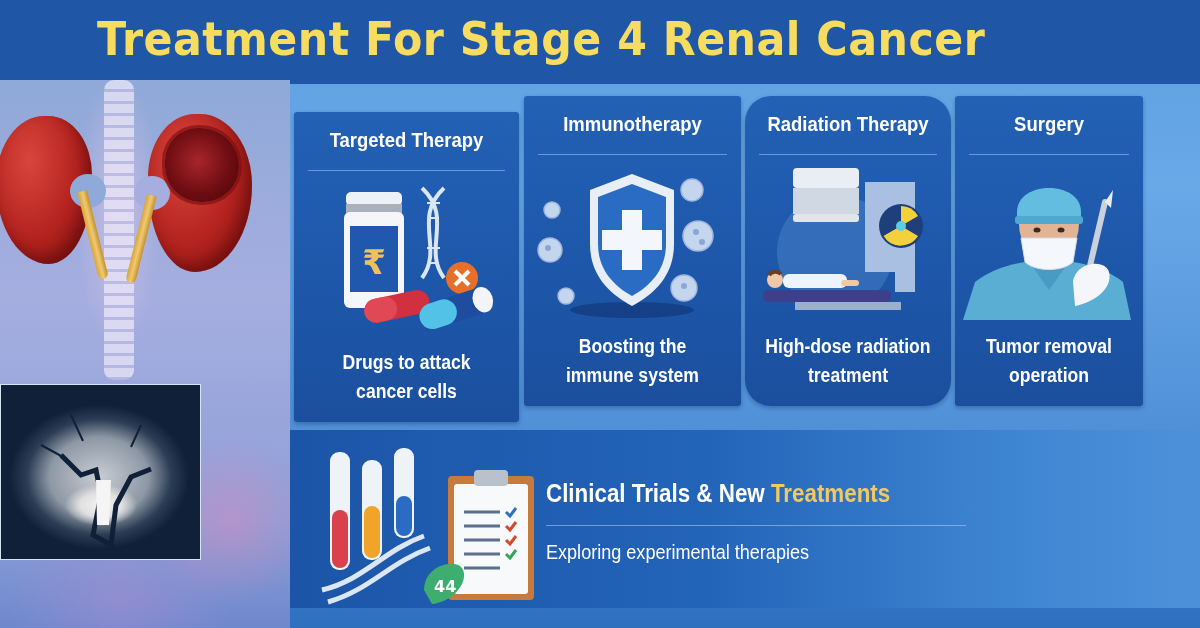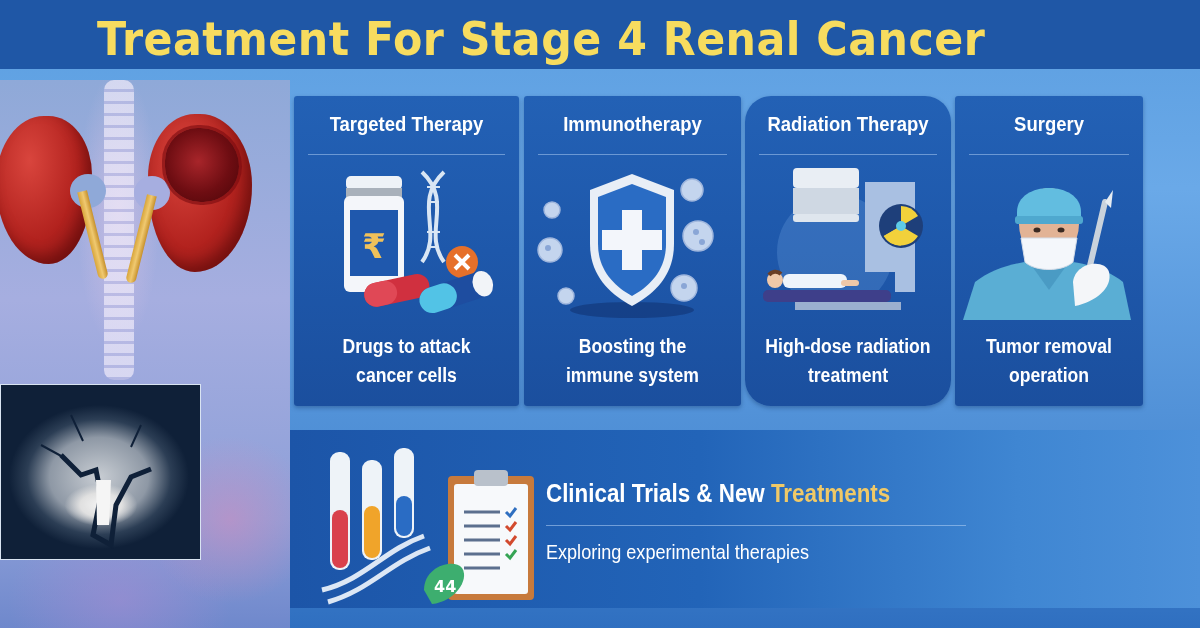--- a/index.html
+++ b/index.html
@@ -3,21 +3,21 @@
 <meta charset="utf-8">
 <style>
   * { box-sizing: border-box; margin: 0; padding: 0; }
   html, body { width: 1200px; height: 628px; overflow: hidden; }
   body {
     position: relative;
     font-family: "Liberation Sans", "DejaVu Sans", sans-serif;
     background: linear-gradient(180deg, #5b9ee0 0%, #6aa9e8 30%, #4f8fd6 70%, #2f6fc0 100%);
   }
   .header {
-    position: absolute; left: 0; top: 0; width: 1200px; height: 69px;
+    position: absolute; left: 0; top: 0; width: 1200px; height: 84px;
     background: #1f57a6;
   }
   .title {
     position: absolute; left: 97px; top: 12px;
     font-family: "DejaVu Sans", sans-serif;
     font-weight: bold; font-size: 46px; letter-spacing: 0.5px;
     color: #f7dc5f; white-space: nowrap;
     transform: scaleX(0.93); transform-origin: left center;
   }
   
@@ -128,21 +128,21 @@
   <div class="ureter r"></div>
   <div class="scan">
     <svg width="198" height="172" viewBox="0 0 198 172">
       <path d="M60 70 L80 90 L95 85 L100 110 L92 150 L110 160 L115 120 L130 92 L150 84" stroke="#0f2038" stroke-width="5" fill="none"></path>
       <path d="M40 60 L62 72 M140 40 L130 62 M70 30 L82 56" stroke="#0f2038" stroke-width="2" fill="none"></path>
       <path d="M95 95 L110 95 L108 140 L96 140 Z" fill="#f5f5f5"></path>
     </svg>
   </div>
 </div>
 
-<div class="card" style="left:294px;width:225px;">
+<div class="card" style="left:294px;width:225px;margin-top:16px;">
   <div class="card-title">Targeted Therapy</div>
   <div class="card-divider"></div>
   <div class="card-icon">
     <svg width="225" height="164" viewBox="0 0 225 164">
       <rect x="52" y="14" width="56" height="14" rx="5" fill="#eef2f7"></rect>
       <rect x="52" y="26" width="56" height="10" fill="#a9b1bb"></rect>
       <rect x="50" y="34" width="60" height="96" rx="6" fill="#f4f6fa"></rect>
       <rect x="56" y="48" width="48" height="66" fill="#1f58ad"></rect>
       <text x="80" y="96" text-anchor="middle" font-size="34" font-weight="bold" fill="#f0c15a" font-family="DejaVu Sans, sans-serif">₹</text>
       <path d="M128 10 C160 40, 128 70, 150 100 M150 10 C118 40, 150 70, 128 100" stroke="#d9e6f4" stroke-width="4" fill="none"></path>

